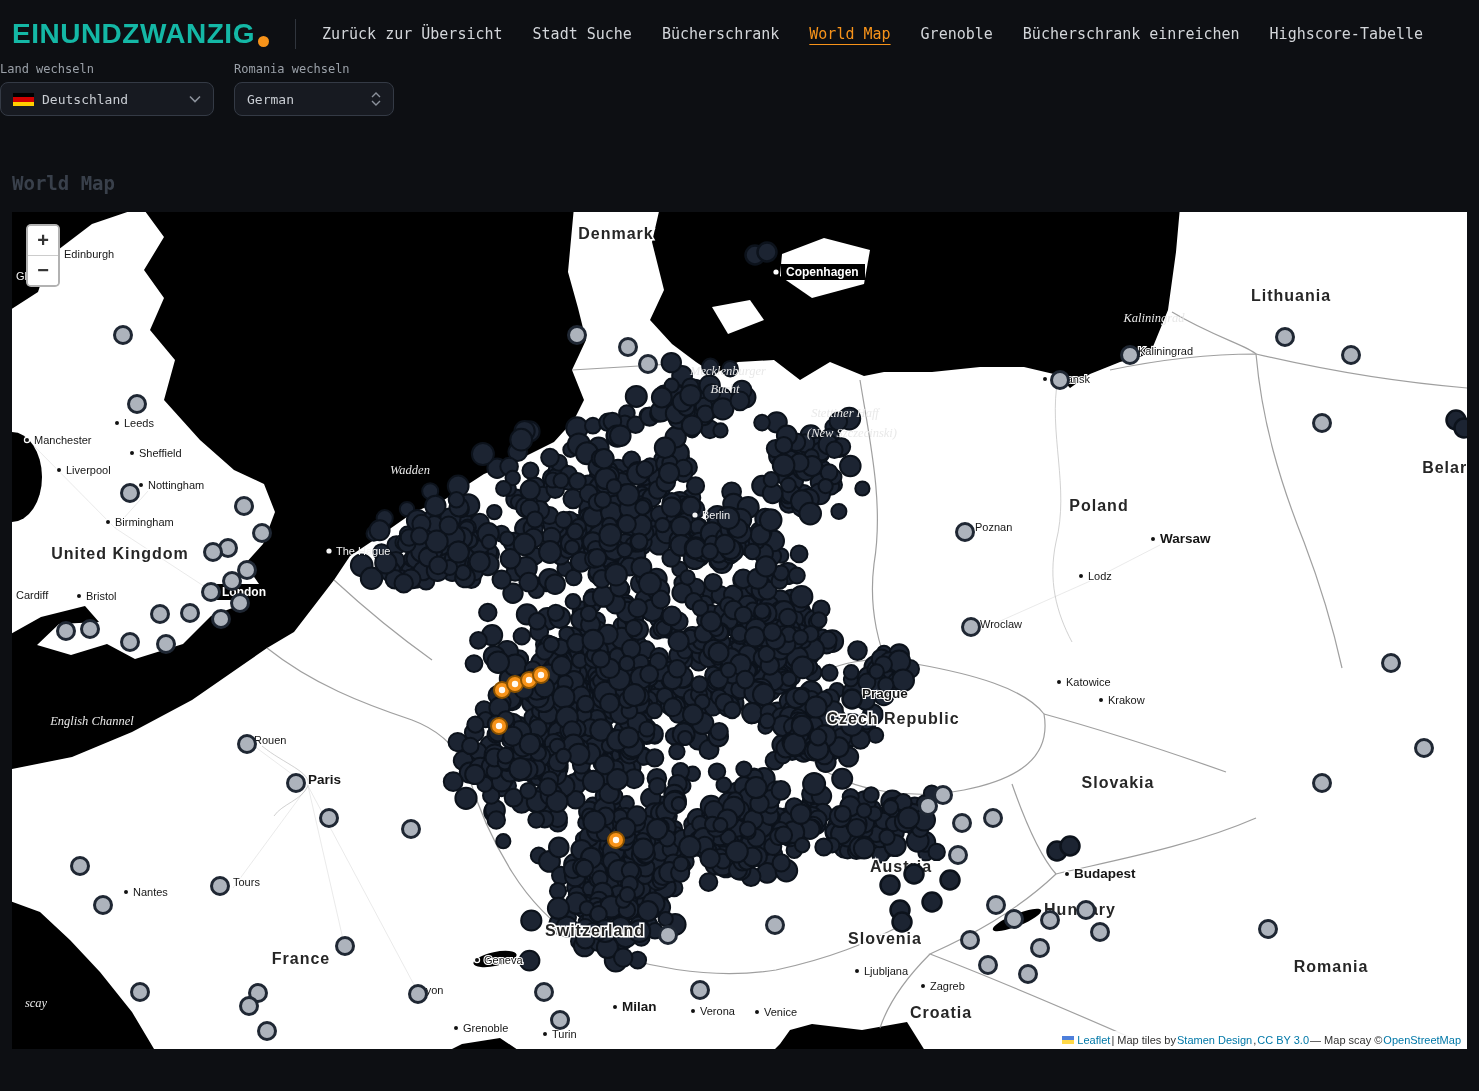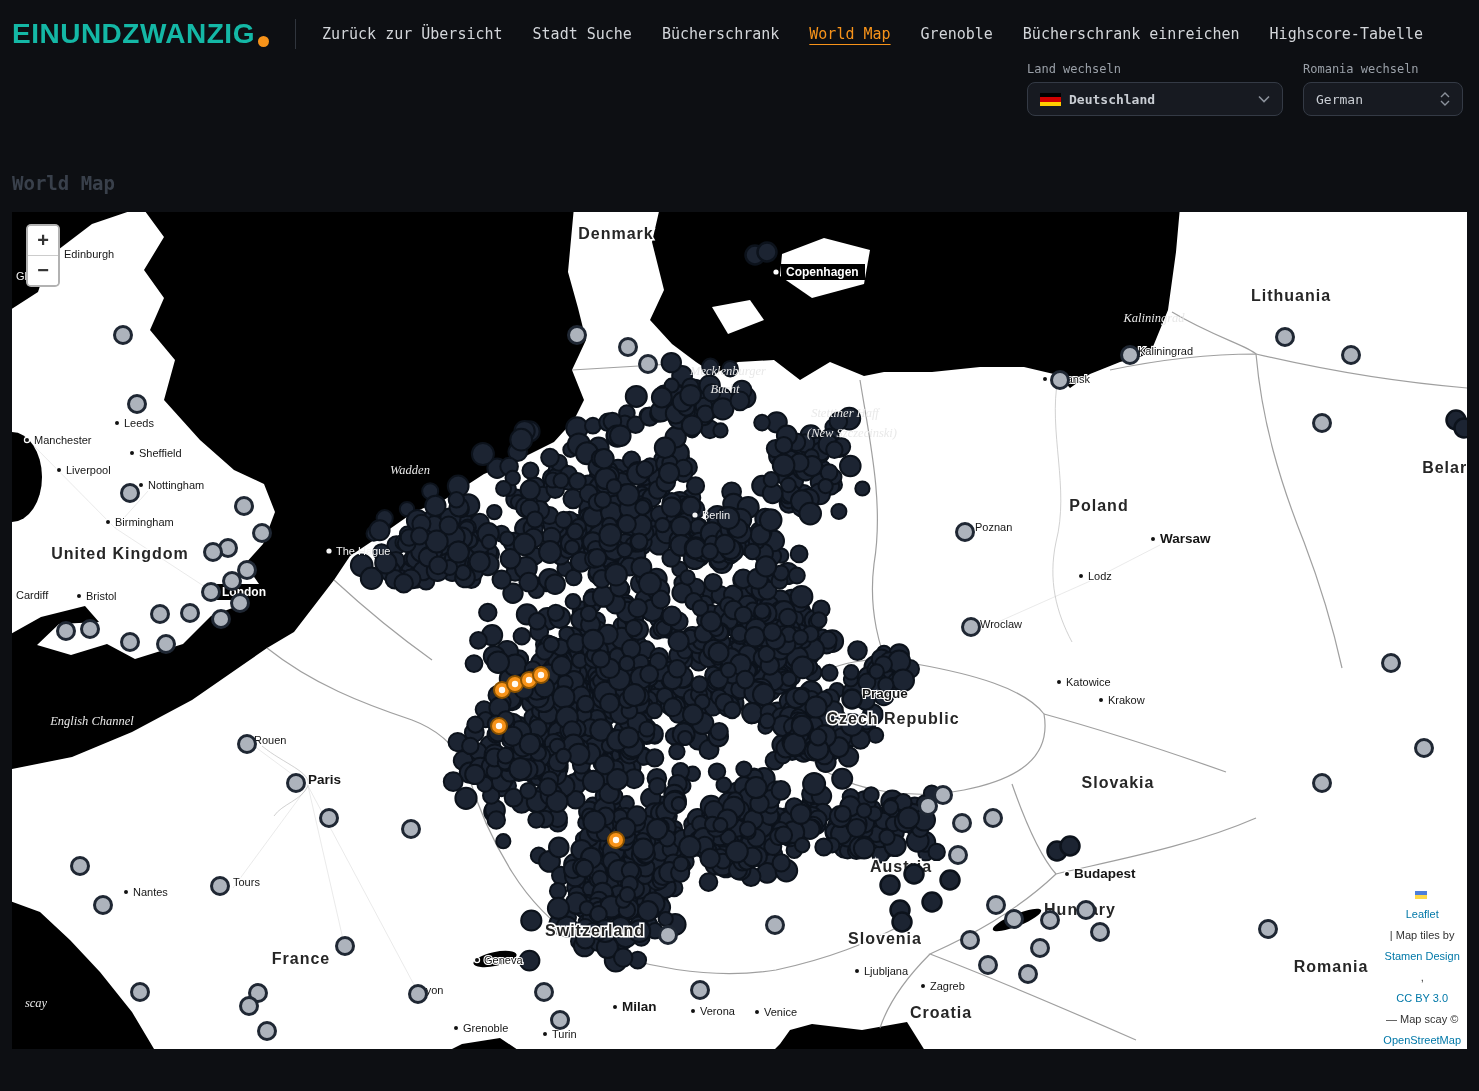--- a/index.html
+++ b/index.html
@@ -5,41 +5,41 @@
   html,body{margin:0;padding:0;background:#0d0f13;width:1479px;height:1091px;overflow:hidden;
     font-family:"DejaVu Sans Mono","Liberation Mono",monospace;color:#d3d6da;}
   .topbar{display:flex;align-items:center;gap:26px;padding:18px 16px 0 12px;}
   .logo{font-family:"Liberation Sans",sans-serif;font-weight:800;font-size:28px;color:#14b8a6;
     letter-spacing:.5px;display:flex;align-items:flex-end;gap:3px;white-space:nowrap;}
   .logo-dot{width:11px;height:11px;border-radius:50%;background:#f7931a;margin-bottom:3px;}
   .vdiv{width:1px;height:30px;background:#30353d;}
   .nav{display:flex;gap:30px;}
   .nav a{color:#d3d6da;text-decoration:none;font-size:15px;white-space:nowrap;cursor:pointer;}
   .nav a.active{color:#f7931a;text-decoration:underline;text-underline-offset:5px;}
-  .controls{display:flex;justify-content:flex-end;gap:20px;padding-right:16px;margin-top:12px;}
+  .controls{display:flex;justify-content:flex-start;gap:20px;padding-right:16px;margin-top:12px;}
   .ctrl label{display:block;font-size:12px;color:#9aa0a8;margin-bottom:6px;}
   .select{background:#171a21;border:1px solid #343a45;border-radius:8px;height:34px;box-sizing:border-box;
     display:flex;align-items:center;gap:8px;padding:0 12px;font-size:13px;color:#c9cdd3;cursor:pointer;}
-  .select.country{width:256px;font-weight:bold;}
+  .select.country{width:214px;}
   .select.lang{width:160px;}
   .flag-de{width:21px;height:13px;display:inline-block;flex:0 0 auto;
     background:linear-gradient(#000 33%,#d00000 33%,#d00000 66%,#ffce00 66%);}
   .chev{margin-left:auto;color:#8b919b;flex:0 0 auto;}
   h1.title{font-size:19px;color:#39404b;margin:56px 0 18px 12px;font-weight:bold;
     font-family:"DejaVu Sans Mono",monospace;}
   .map{position:relative;width:1455px;height:837px;margin-left:12px;background:#000;}
   .map svg{display:block;}
   .zoomctl{position:absolute;top:12px;left:14px;width:30px;border:2px solid rgba(0,0,0,.3);
     border-radius:5px;overflow:hidden;background:#fff;}
   .zoomctl a{display:block;width:30px;height:29px;line-height:28px;text-align:center;background:#fff;
     color:#333;font-size:20px;font-weight:bold;font-family:"Liberation Sans",sans-serif;
     text-decoration:none;cursor:pointer;}
   .zoomctl a:first-child{border-bottom:1px solid #ccc;}
   .attrib{position:absolute;right:0;bottom:0;background:rgba(255,255,255,.85);
-    font:11px "Liberation Sans",sans-serif;color:#333;padding:3px 6px;display:flex;align-items:center;gap:9px;flex-direction:column;}
+    font:11px "Liberation Sans",sans-serif;color:#333;padding:3px 6px;display:flex;align-items:center;gap:1px;}
   .attrib a{color:#0078A8;text-decoration:none;cursor:pointer;}
   .flag-ua{width:12px;height:8px;display:inline-block;flex:0 0 auto;margin-right:2px;
     background:linear-gradient(#4e7fdb 50%,#ffd948 50%);}
 </style>
 </head>
 <body>
 
 <header class="topbar">
   <div class="logo">
     <span>EINUNDZWANZIG</span>

